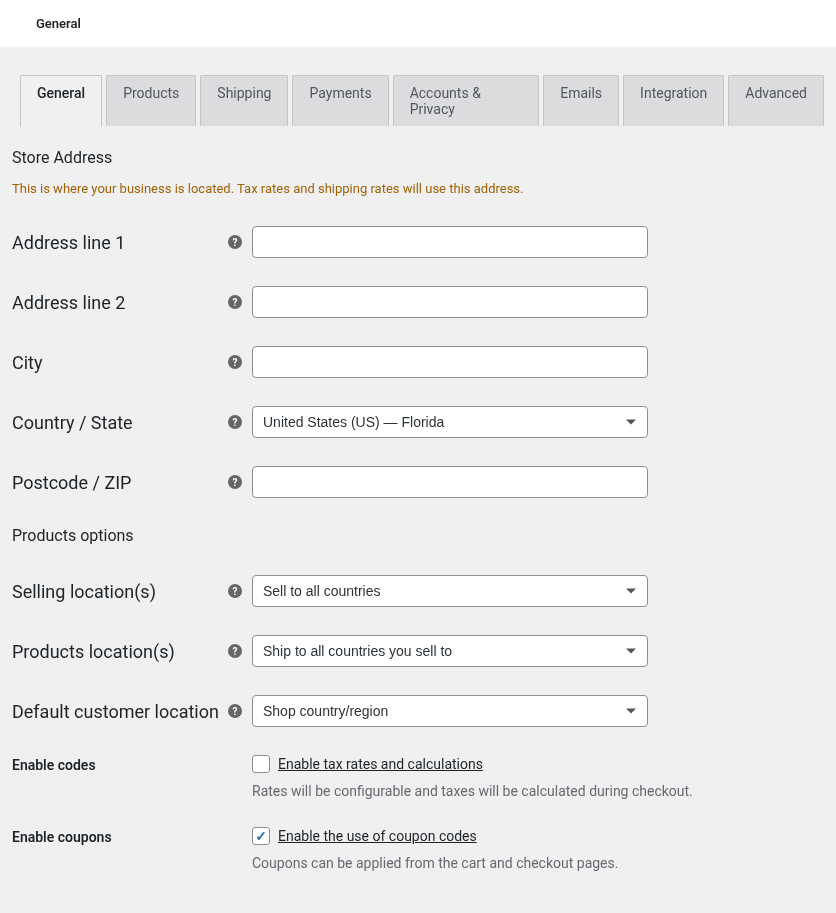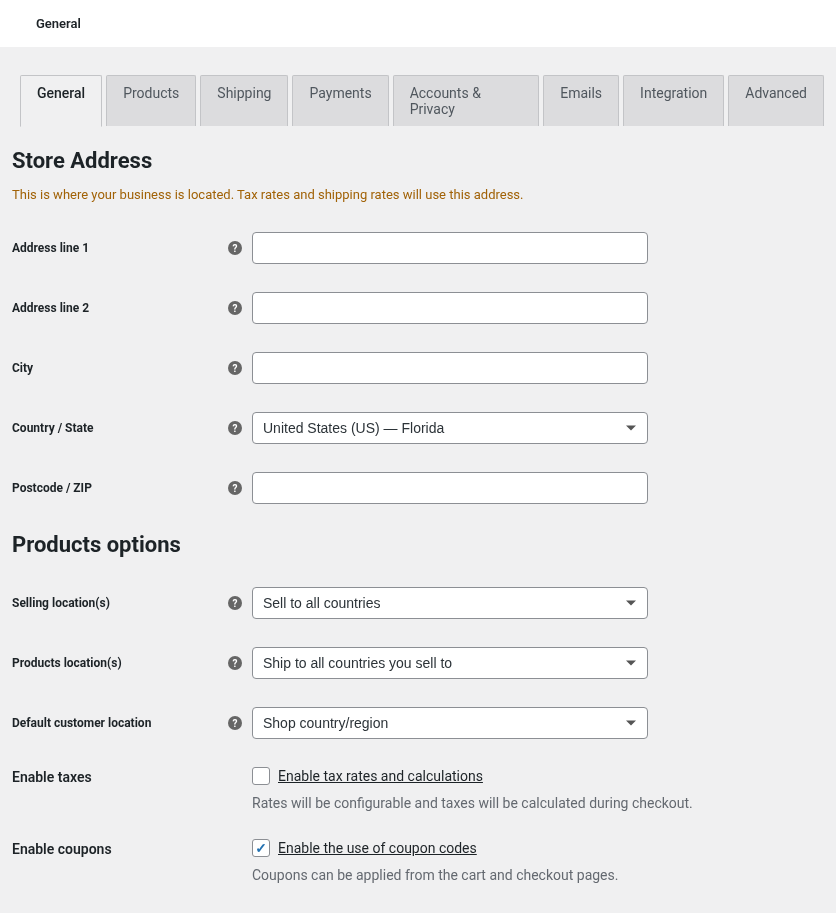--- a/index.html
+++ b/index.html
@@ -41,40 +41,40 @@
       border-radius: 2px 2px 0 0;
     }
     .tab.active {
       background: #f0f0f1;
       border-bottom: 1px solid #f0f0f1;
       margin-bottom: -1px;
       color: #1d2327;
       font-weight: 500;
     }
     .section-title {
-      font-size: 22px;
-      font-weight: 700;
+      font-size: 16px;
+      font-weight: 400;
       color: #1d2327;
       margin-top: 22px;
       margin-bottom: 14px;
     }
     .section-desc {
       font-size: 13px;
       color: #a16207;
       margin-bottom: 30px;
     }
     .form-row {
       display: flex;
       align-items: center;
       margin-bottom: 28px;
     }
     .form-label {
       width: 216px;
-      font-weight: 700;
-      font-size: 12px;
+      font-weight: 400;
+      font-size: 18px;
       color: #1d2327;
     }
     .help-icon {
       width: 14px;
       height: 14px;
       background: #666;
       border-radius: 50%;
       color: #fff;
       font-size: 10px;
       display: inline-flex;
@@ -258,21 +258,21 @@
     <div class="form-label">Default customer location</div>
     <span class="help-icon">?</span>
     <div class="select-wrapper">
       <select class="select-input">
         <option>Shop country/region</option>
       </select>
     </div>
   </div>
 
   <div class="checkbox-row">
-    <div class="checkbox-label-col">Enable taxes</div>
+    <div class="checkbox-label-col">Enable codes</div>
     <div class="checkbox-spacer"></div>
     <div class="checkbox-content">
       <div class="checkbox-line">
         <span class="checkbox"></span>
         <span class="checkbox-text">Enable tax rates and calculations</span>
       </div>
       <div class="help-text">Rates will be configurable and taxes will be calculated during checkout.</div>
     </div>
   </div>
 

